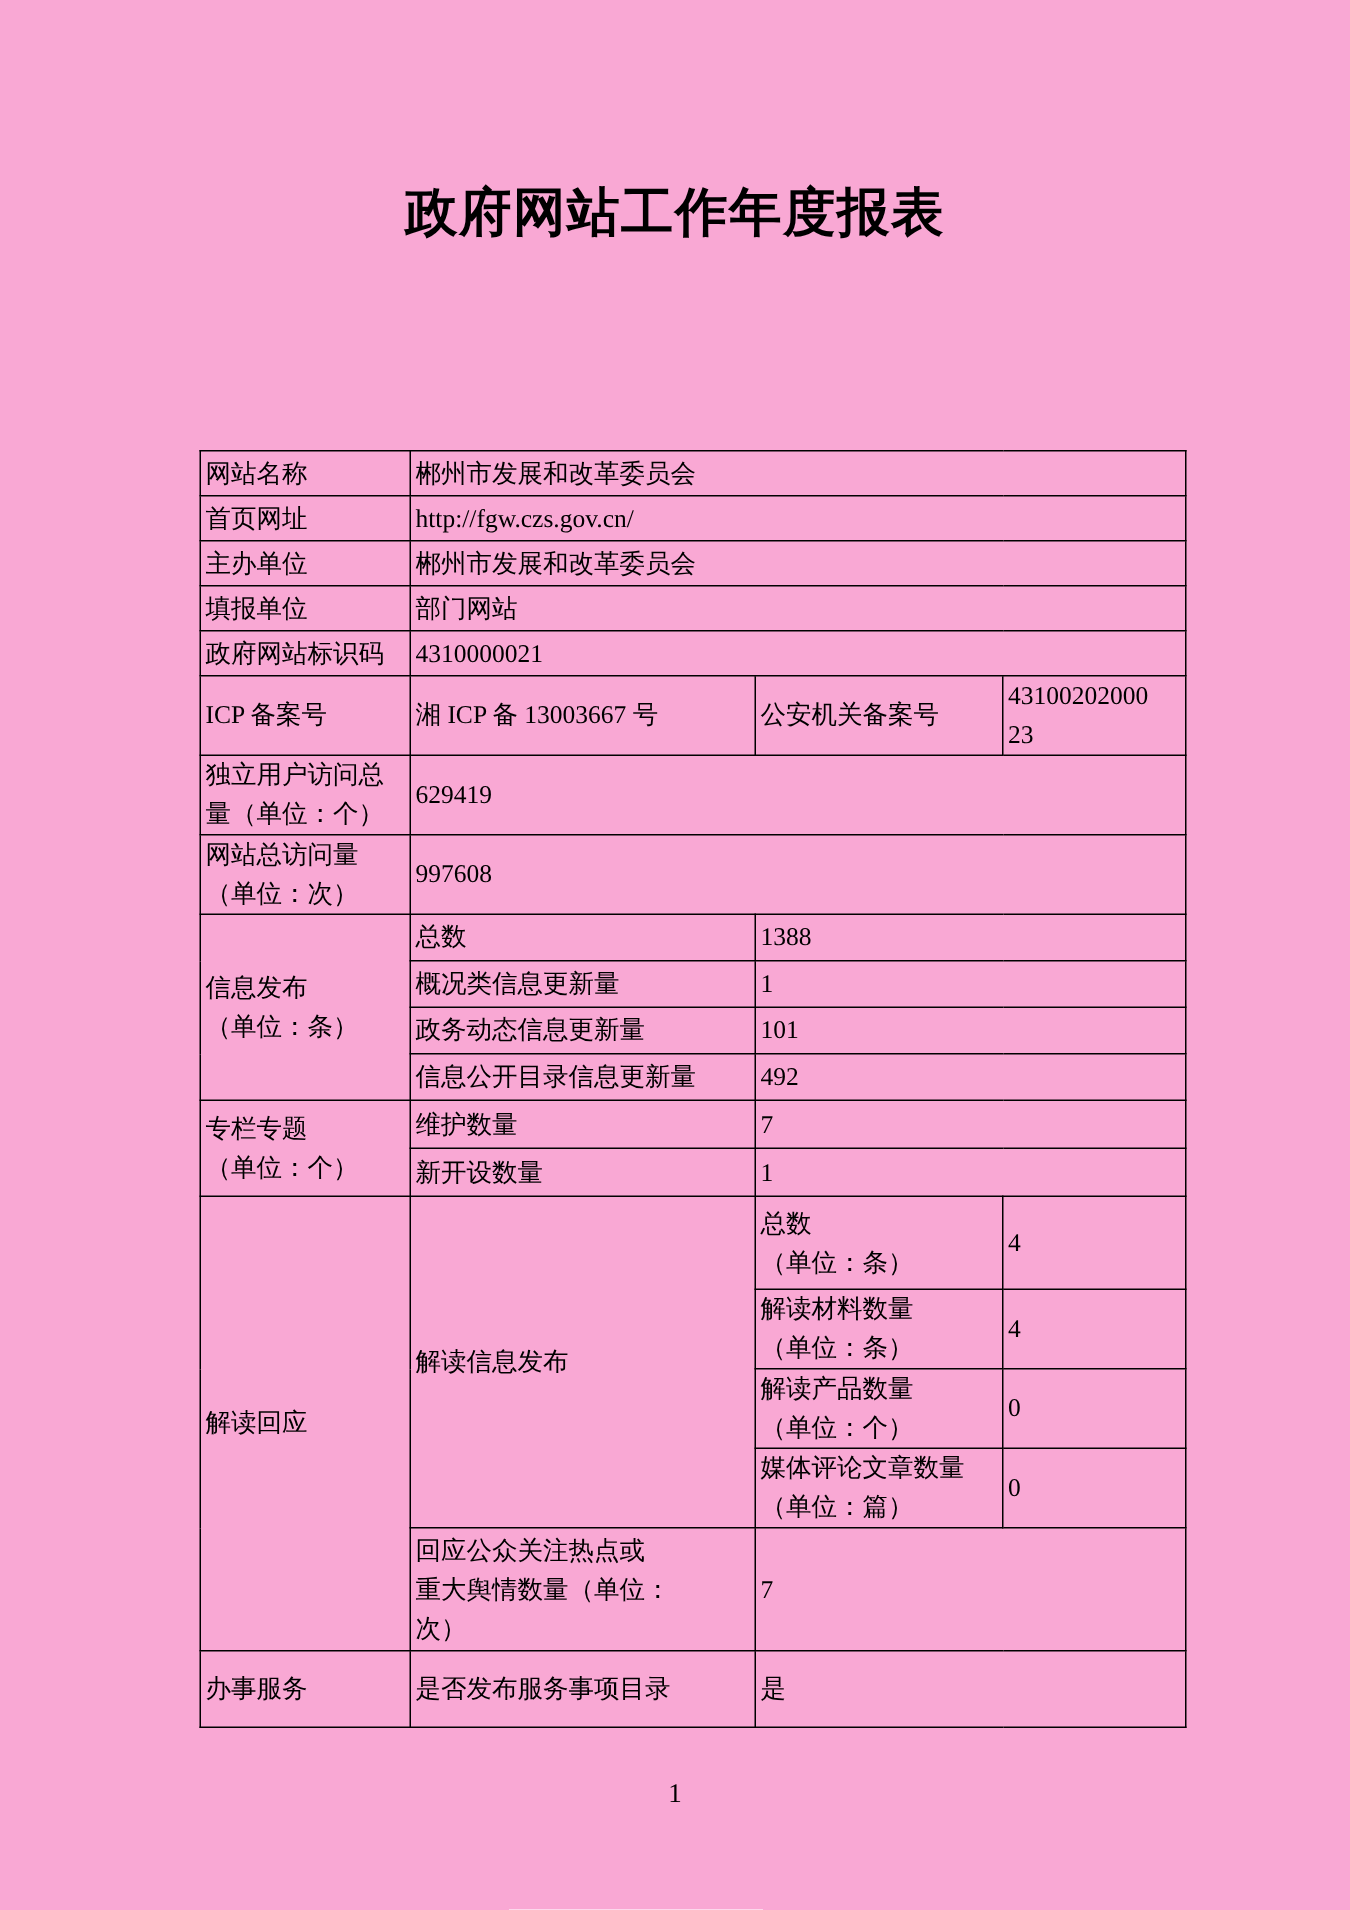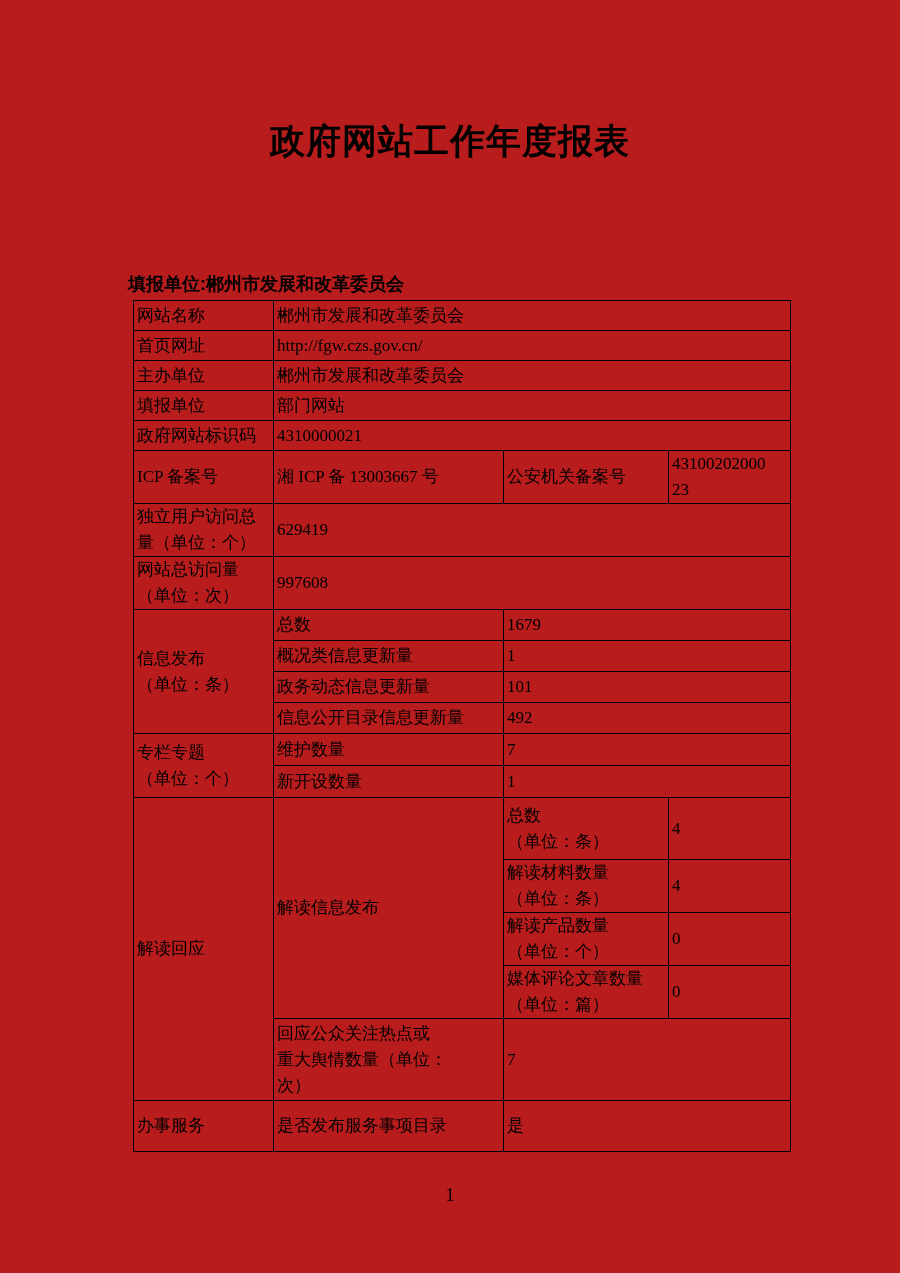--- a/index.html
+++ b/index.html
@@ -7,21 +7,21 @@
     padding: 0;
     background: #ffffff;
     width: 900px;
     height: 1273px;
     overflow: hidden;
   }
   .page {
     position: relative;
     width: 900px;
     height: 1273px;
-    background: #b91c1c;
+    background: #f9a8d4;
     color: #000000;
     font-family: "Liberation Serif", "DejaVu Serif", serif;
   }
   .doc-title {
     position: absolute;
     top: 118px;
     left: 0;
     width: 900px;
     text-align: center;
     font-family: "Liberation Sans", "DejaVu Sans", sans-serif;
@@ -83,21 +83,20 @@
     text-align: center;
     font-size: 18px;
   }
 </style>
 </head>
 <body>
 
 <div class="page">
 
   <div class="doc-title">政府网站工作年度报表</div>
-  <div class="reporting-unit">填报单位:郴州市发展和改革委员会</div>
 
   <table class="report">
     <colgroup>
       <col style="width:140px">
       <col style="width:230px">
       <col style="width:165px">
       <col style="width:122px">
     </colgroup>
     <tbody>
       <tr class="h30">
@@ -134,21 +133,21 @@
       </tr>
       <tr class="h55">
         <td>网站总访问量
 （单位：次）</td>
         <td colspan="3">997608</td>
       </tr>
       <tr class="h31">
         <td rowspan="4">信息发布
 （单位：条）</td>
         <td>总数</td>
-        <td colspan="2">1679</td>
+        <td colspan="2">1388</td>
       </tr>
       <tr class="h31">
         <td>概况类信息更新量</td>
         <td colspan="2">1</td>
       </tr>
       <tr class="h31">
         <td>政务动态信息更新量</td>
         <td colspan="2">101</td>
       </tr>
       <tr class="h31">

